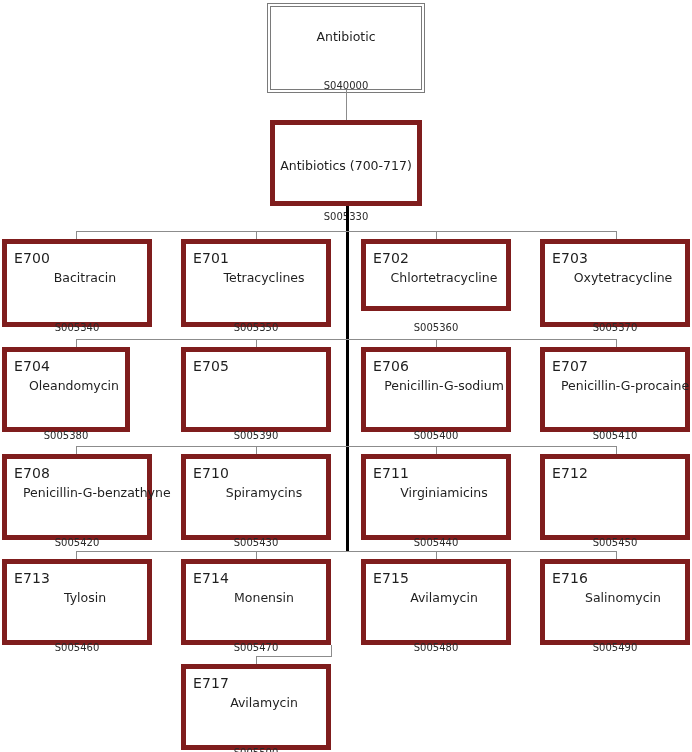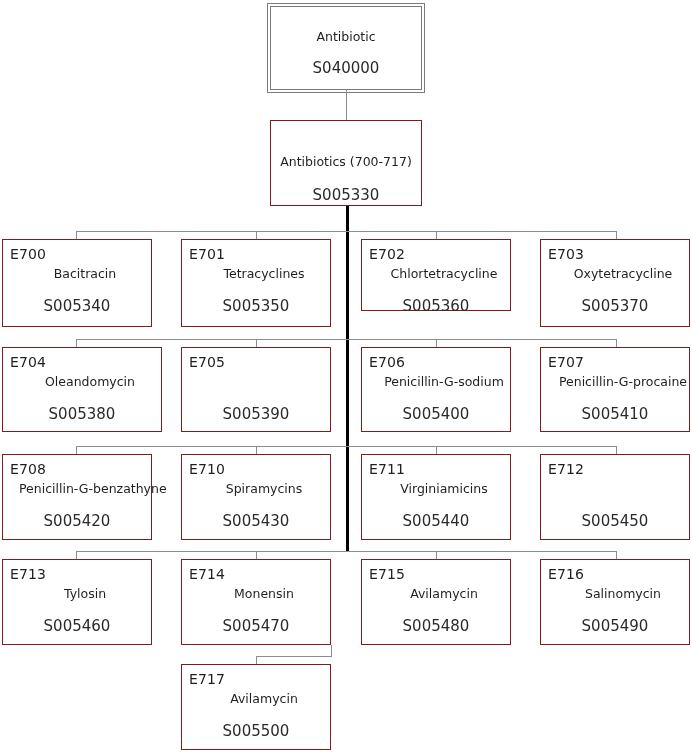--- a/index.html
+++ b/index.html
@@ -21,21 +21,21 @@
     width: 692px;
     height: 752px;
     padding-left: 8px;
   }
 
   
   .node {
     position: absolute;
     box-sizing: border-box;
     background: #ffffff;
-    border: 1px solid #7f1d1d;
+    border: 5px solid #7f1d1d;
   }
   .node.root {
     border: 1px solid #7a7a7a;
     box-shadow: 0 0 0 2px #ffffff, 0 0 0 3px #7a7a7a;
   }
 
   .node-code {
     position: absolute;
     top: 6px;
     left: 7px;
@@ -61,23 +61,24 @@
   }
   .node.leaf .node-title {
     top: 26px;
     padding-left: 16px;
   }
   .node-scode {
     position: absolute;
     left: 0;
     right: 0;
     text-align: center;
-    font-size: 15px;
+    font-size: 10px;
     color: #2a2a2a;
     white-space: nowrap;
+    margin-top: 21px;
   }
   .node.root .node-scode { top: 52px; }
   .node.level2 .node-scode { top: 65px; }
   .node.leaf .node-scode { top: 57px; }
 
   
   .conn {
     position: absolute;
     background: #8c8c8c;
   }
@@ -151,21 +152,21 @@
     <div class="node-code">E702</div>
     <div class="node-title">Chlortetracycline</div>
     <div class="node-scode">S005360</div>
   </div>
   <div class="node leaf" style="left:540px; top:239px; width:150px; height:88px;">
     <div class="node-code">E703</div>
     <div class="node-title">Oxytetracycline</div>
     <div class="node-scode">S005370</div>
   </div>
 
-  <div class="node leaf" style="left:2px;   top:347px; width:160px; height:85px;">
+  <div class="node leaf" style="left:2px;   top:347px; width:128px; height:85px;">
     <div class="node-code">E704</div>
     <div class="node-title">Oleandomycin</div>
     <div class="node-scode">S005380</div>
   </div>
   <div class="node leaf" style="left:181px; top:347px; width:150px; height:85px;">
     <div class="node-code">E705</div>
     <div class="node-scode">S005390</div>
   </div>
   <div class="node leaf" style="left:361px; top:347px; width:150px; height:85px;">
     <div class="node-code">E706</div>

